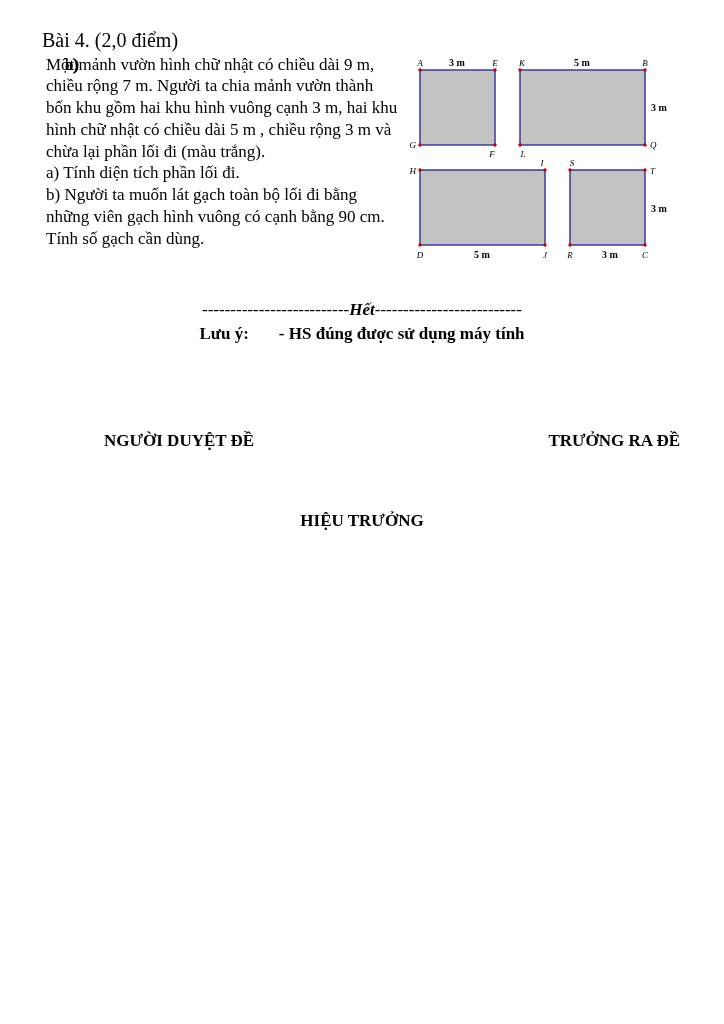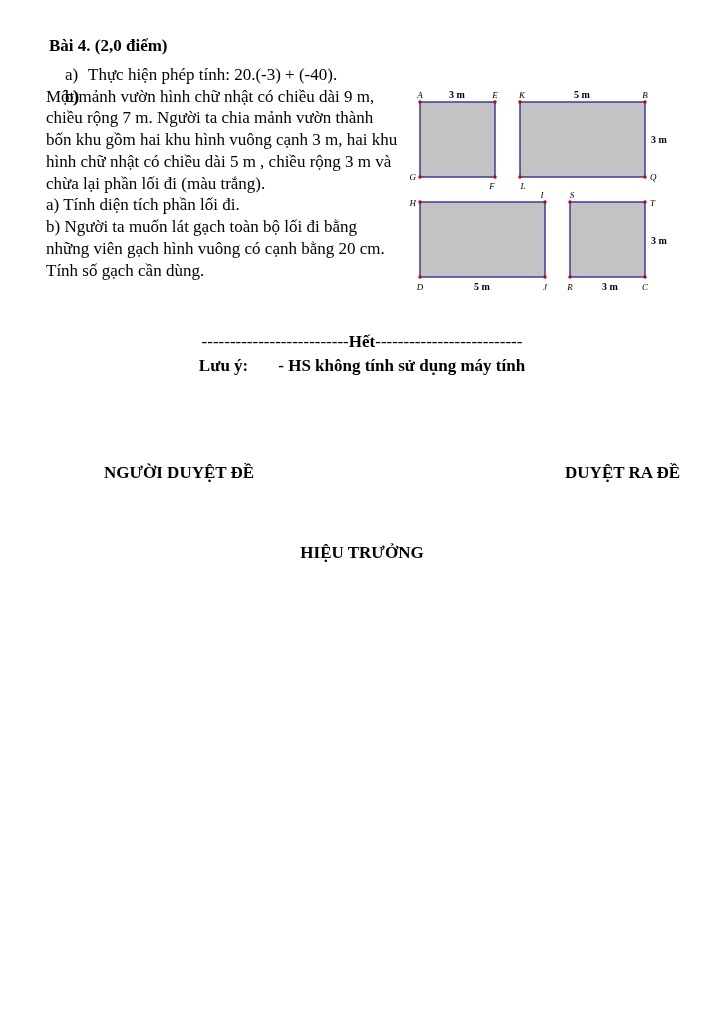--- a/index.html
+++ b/index.html
@@ -4,70 +4,69 @@
 <style>
   html, body { margin: 0; padding: 0; background: #ffffff; }
   body {
     width: 724px; height: 1024px;
     font-family: "Liberation Serif", serif;
     color: #000;
     overflow: hidden;
   }
   .page { padding: 28px 42px 0 42px; font-size: 17px; line-height: 1.28; }
 
-  .heading { font-weight: bold; margin: 7px; padding: 0; font-size: 17px; }
+  .heading { font-weight: normal; margin: 0; padding: 0; font-size: 20px; }
 
   .item { position: relative; padding-left: 46px; }
   .item-label { position: absolute; left: 23px; top: 0; }
 
   .bai5-columns { display: flex; align-items: flex-start; justify-content: space-between; }
   .bai5-text { width: 356px; padding-left: 4px; }
   .bai5-text p { margin: 0; }
 
   .figure-wrap { width: 278px; margin-top: 2px; }
 
   .garden-rect { fill: #c3c3c3; stroke: #30309e; stroke-width: 1.4; }
   .pt { fill: #cc0000; }
   .pt-label { font-family: "Liberation Serif", serif; font-style: italic; font-size: 9px; fill: #000; }
   .dim-label { font-family: "Liberation Serif", serif; font-weight: bold; font-size: 10px; fill: #000; }
 
   .het-line { text-align: center; margin-top: 30px; }
-  .het { font-weight: bold; }
+  .het { font-weight: bold; font-style: italic; }
 
   .note { text-align: center; font-weight: bold; margin-top: 2px; }
   .note-label { margin-right: 30px; }
 
   .signs { display: flex; justify-content: space-between; font-weight: bold; margin-top: 85px; padding: 0 2px 0 62px; }
   .center-sign { text-align: center; font-weight: bold; margin-top: 58px; }
 </style>
 </head>
 <body>
 
 <div class="page">
 
   <section>
     <h3 class="heading">Bài 4. (2,0 điểm)</h3>
     <div class="item">
       <span class="item-label">a)</span>
-      <span class="item-text">Thực hiện phép tính: 20.(-3) + (-40).</span>
     </div>
     <div class="item">
       <span class="item-label">b)</span>
     </div>
     <div class="item">
       <span class="item-label">c)</span>
     </div>
   </section>
 
   <section>
     <div class="bai5-columns">
       <div class="bai5-text">
         <p>Một mảnh vườn hình chữ nhật có chiều dài 9 m, chiều rộng 7 m. Người ta chia mảnh vườn thành bốn khu gồm hai khu hình vuông cạnh 3 m, hai khu hình chữ nhật có chiều dài 5 m , chiều rộng 3 m và chừa lại phần lối đi (màu trắng).</p>
         <p>a) Tính diện tích phần lối đi.</p>
-        <p>b) Người ta muốn lát gạch toàn bộ lối đi bằng những viên gạch hình vuông có cạnh bằng 20 cm. Tính số gạch cần dùng.</p>
+        <p>b) Người ta muốn lát gạch toàn bộ lối đi bằng những viên gạch hình vuông có cạnh bằng 90 cm. Tính số gạch cần dùng.</p>
       </div>
 
       <div class="figure-wrap">
         <svg width="278" height="208" viewBox="0 0 278 208">
 
           <rect class="garden-rect" x="16" y="14" width="75" height="75"></rect>
           <rect class="garden-rect" x="116" y="14" width="125" height="75"></rect>
           <rect class="garden-rect" x="16" y="114" width="125" height="75"></rect>
           <rect class="garden-rect" x="166" y="114" width="75" height="75"></rect>
 
@@ -117,23 +116,23 @@
         </svg>
       </div>
     </div>
   </section>
 
   <div class="het-line">
     <span>--------------------------</span><span class="het">Hết</span><span>--------------------------</span>
   </div>
 
   <div class="note">
-    <span class="note-label">Lưu ý:</span><span>-  HS không tính sử dụng máy tính</span>
+    <span class="note-label">Lưu ý:</span><span>-  HS đúng được sử dụng máy tính</span>
   </div>
 
   <div class="signs">
     <span>NGƯỜI DUYỆT ĐỀ</span>
-    <span>DUYỆT RA ĐỀ</span>
+    <span>TRƯỞNG RA ĐỀ</span>
   </div>
 
   <div class="center-sign">HIỆU TRƯỞNG</div>
 
 </div>
 
 </body></html>

